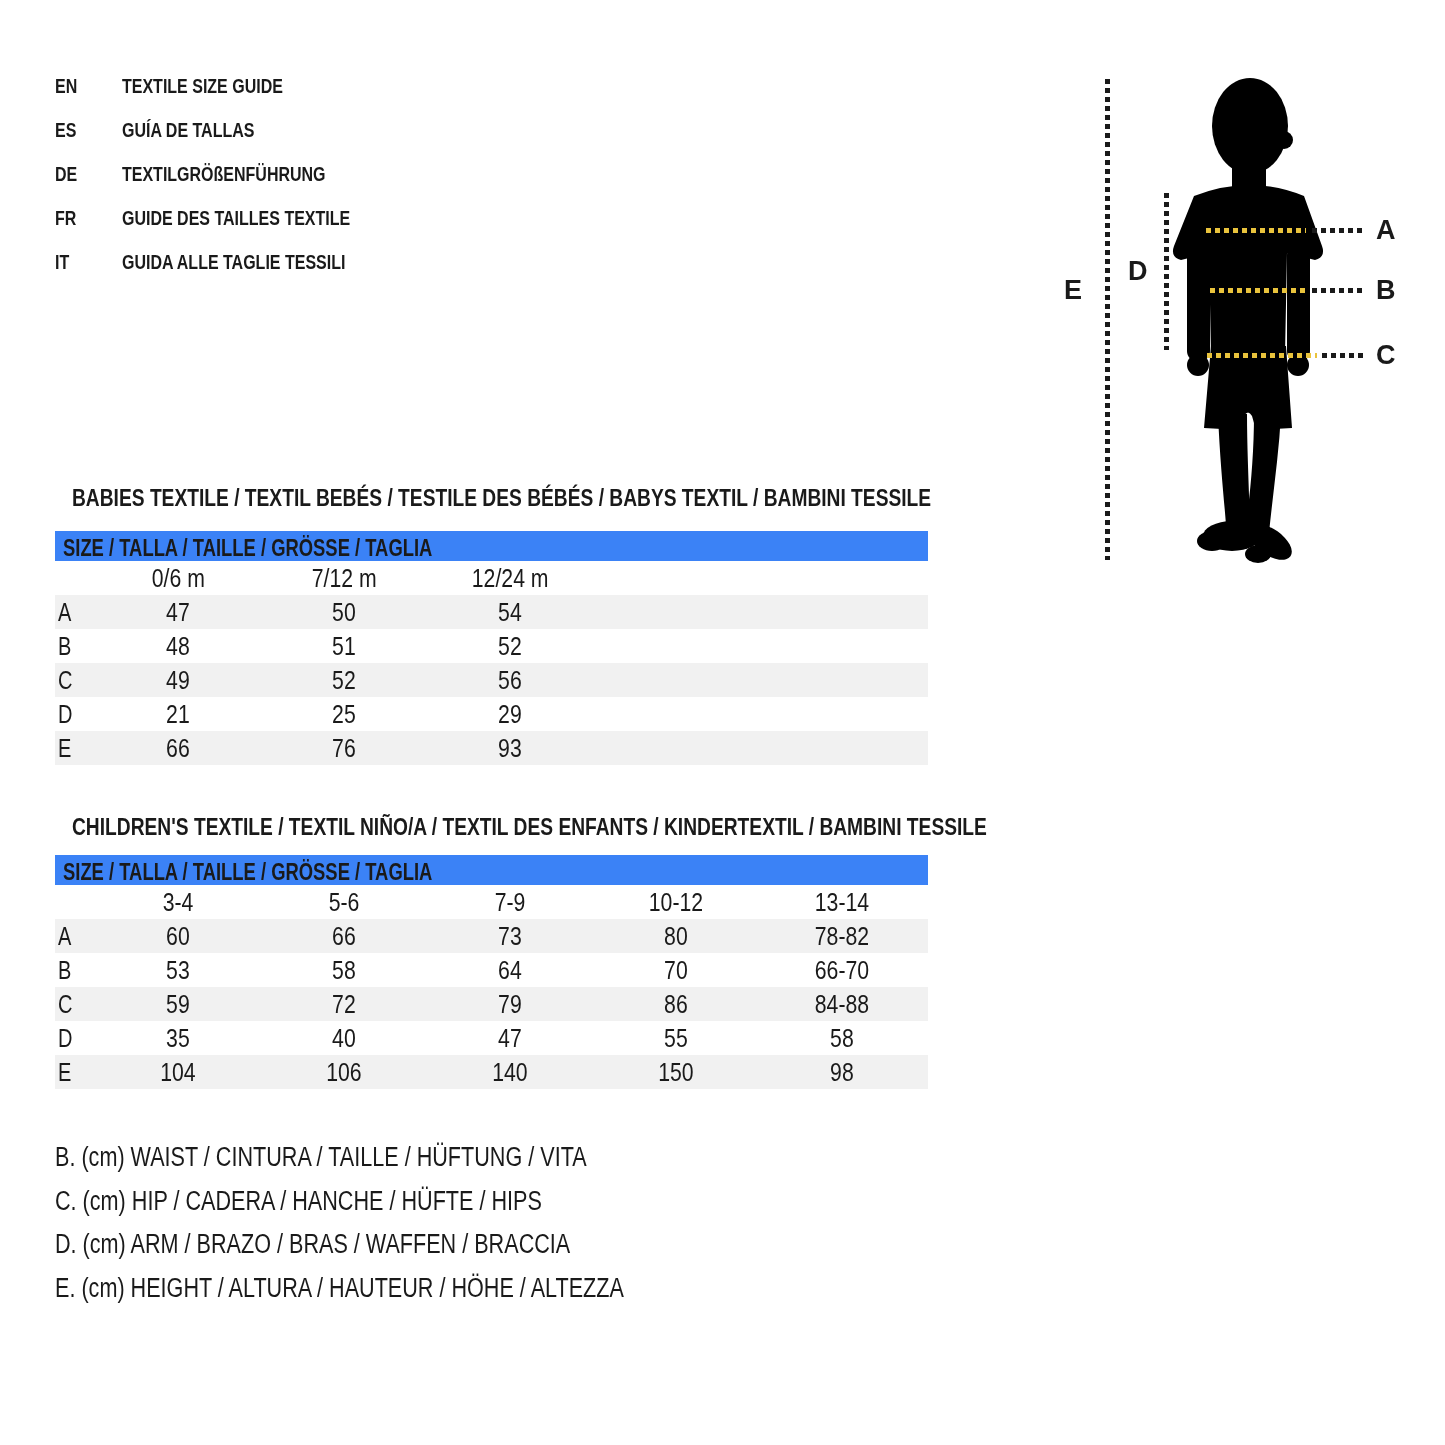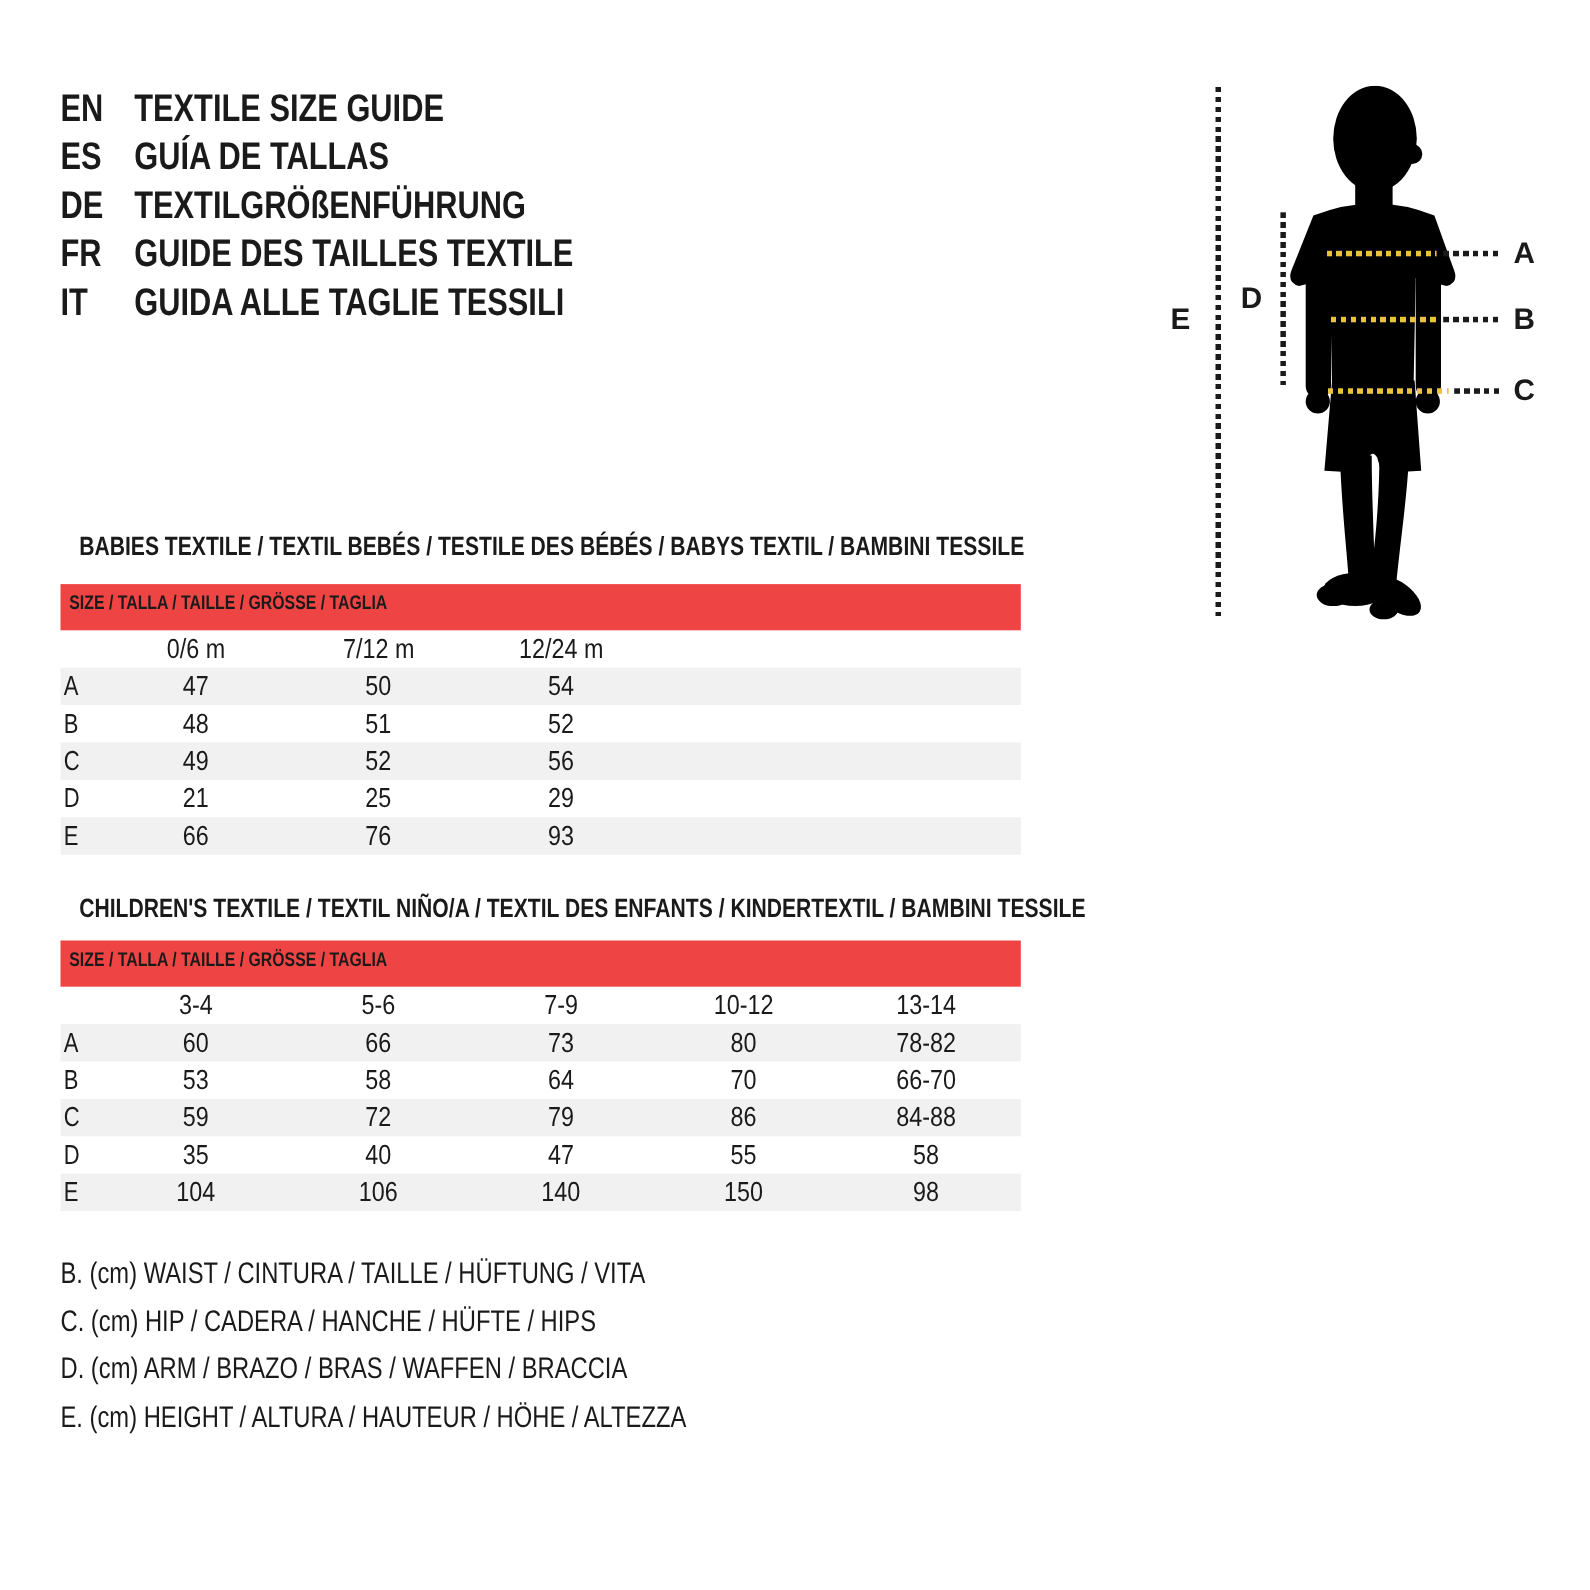--- a/index.html
+++ b/index.html
@@ -6,29 +6,29 @@
   #canvas{
     position:relative;width:1445px;height:1445px;background:#ffffff;
     font-family:"Liberation Sans", sans-serif;color:#1a1a1a;overflow:hidden;
   }
   
   .cx{display:inline-block;transform:scaleX(.8);transform-origin:0 50%;white-space:nowrap;}
   .cxc{display:inline-block;transform:scaleX(.85);transform-origin:50% 50%;white-space:nowrap;}
 
   
   .langs{position:absolute;left:55px;top:75px;}
-  .lang-row{height:44px;display:flex;align-items:flex-end;font-weight:bold;font-size:35px;}
+  .lang-row{height:44px;display:flex;align-items:flex-start;font-weight:bold;font-size:20px;}
   .lang-code{width:67px;flex:0 0 67px;}
 
   
   .section-title{position:absolute;left:72px;height:30px;font-size:24px;font-weight:bold;line-height:30px;}
 
   
   .sizetable{position:absolute;left:55px;width:873px;}
-  .band{height:42px;line-height:34px;background:#ef4444;padding-left:8px;font-size:18px;font-weight:bold;box-sizing:border-box;}
+  .band{height:30px;line-height:34px;background:#3b82f6;padding-left:8px;font-size:23px;font-weight:bold;box-sizing:border-box;}
   .trow{display:flex;align-items:center;height:34px;font-size:25px;}
   .trow.striped{background:#f1f1f1;}
   .tlabel{width:40px;flex:0 0 40px;padding-left:3px;box-sizing:border-box;}
   .tcell{width:166px;flex:0 0 166px;text-align:center;text-decoration:underline;}
 
   
   .legend{position:absolute;left:55px;top:1136px;}
   .legend-line{height:43.5px;display:flex;align-items:center;font-size:27px;}
 
   

